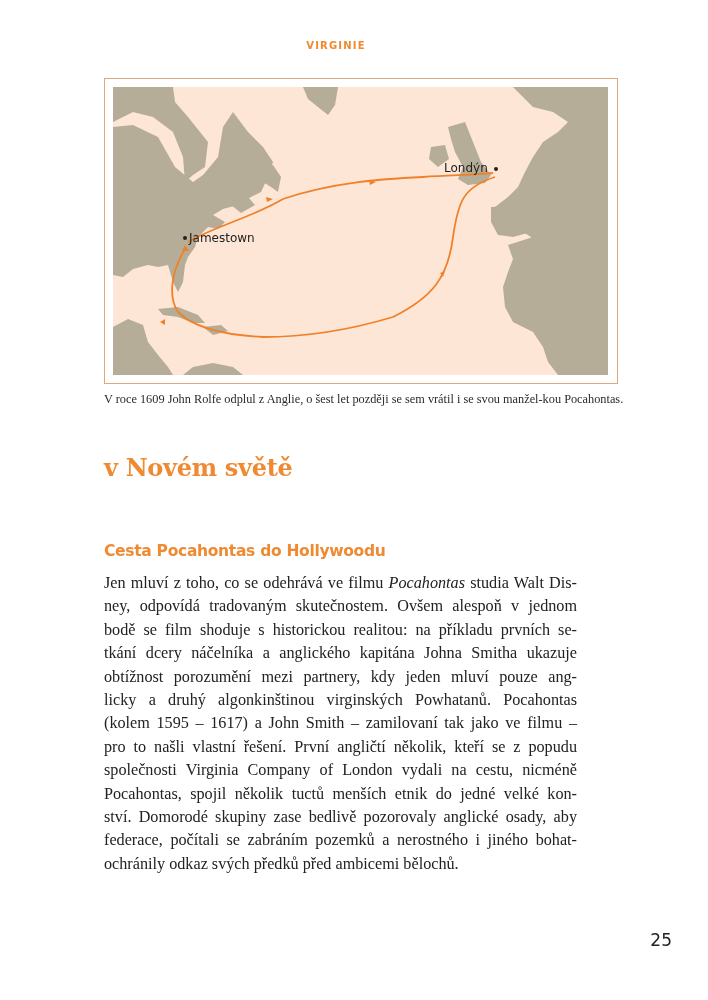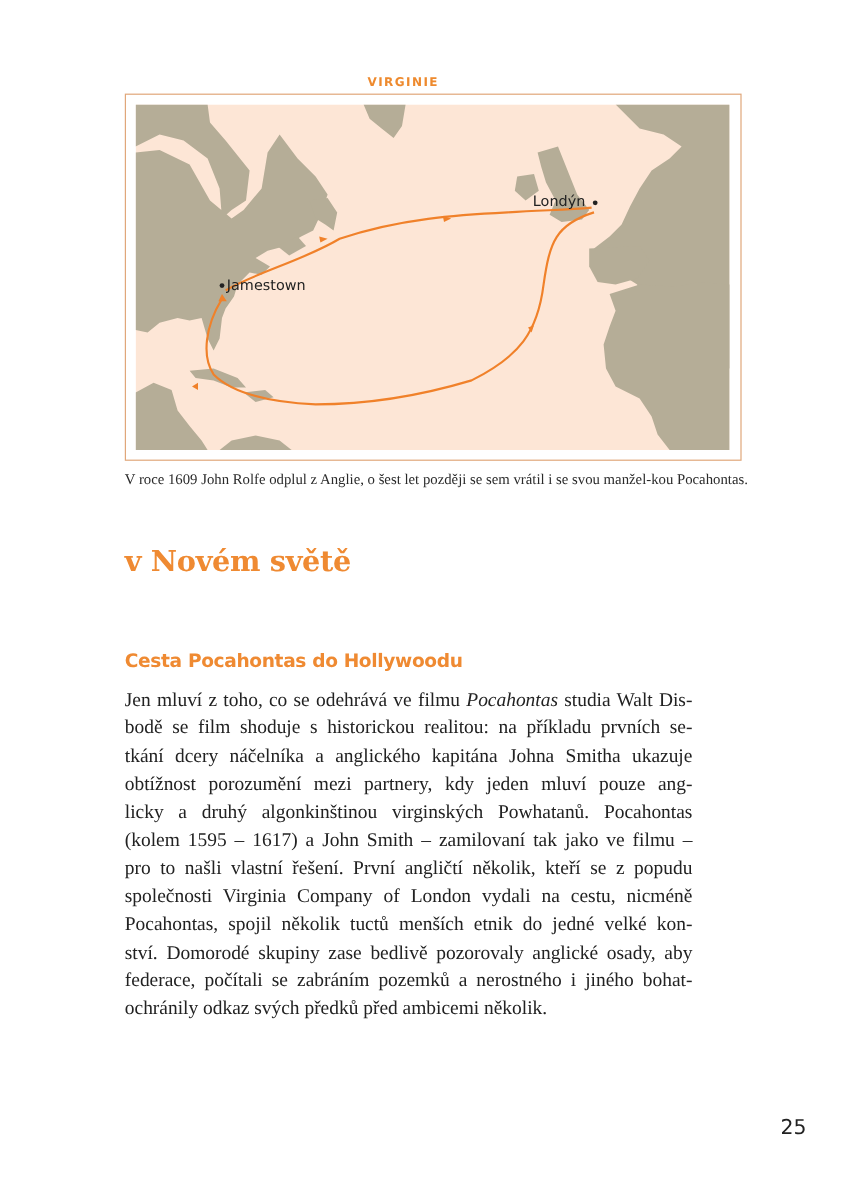--- a/index.html
+++ b/index.html
@@ -1,20 +1,20 @@
 <!DOCTYPE html>
 <html><head>
   <meta charset="utf-8">
   <style>
     html, body { margin: 0; padding: 0; background: #ffffff; }
     body { width: 708px; height: 1000px; position: relative; overflow: hidden; }
     .running-head {
       position: absolute; top: 40px; left: 0; width: 672px; text-align: center;
       font-family: "DejaVu Sans", sans-serif; font-weight: bold; font-size: 10px;
-      letter-spacing: 1.2px; color: #ee8a2e; margin-top: 24px;
+      letter-spacing: 1.2px; color: #ee8a2e;
     }
     .map-frame {
       position: absolute; left: 104px; top: 78px; width: 514px; height: 306px;
       border: 1.5px solid #e0a77a; box-sizing: border-box; background: #fff;
     }
     .map-svg { position: absolute; left: 8px; top: 8px; width: 495px; height: 288px; }
     .caption {
       position: absolute; left: 104px; top: 391px; width: 520px;
       font-family: Liberation Serif, serif; font-size: 12.3px; line-height: 17px; color: #2a2a2a;
     }
@@ -96,26 +96,27 @@
 <div class="caption">V roce 1609 John Rolfe odplul z Anglie, o šest let později se sem vrátil i se svou manžel-kou Pocahontas.</div>
 
 <div class="chapter-title">
   <div>v Novém světě</div>
 </div>
 
 <div class="section-title">Cesta Pocahontas do Hollywoodu</div>
 
 <div class="body-text">
   <span class="line"><span>Jen mluví z toho, co se odehrává ve filmu </span><em>Pocahontas</em><span> studia Walt Dis-</span></span>
+  <span class="line">ney, odpovídá tradovaným skutečnostem. Ovšem alespoň v jednom</span>
   <span class="line">bodě se film shoduje s historickou realitou: na příkladu prvních se-</span>
   <span class="line">tkání dcery náčelníka a anglického kapitána Johna Smitha ukazuje</span>
   <span class="line">obtížnost porozumění mezi partnery, kdy jeden mluví pouze ang-</span>
   <span class="line">licky a druhý algonkinštinou virginských Powhatanů. Pocahontas</span>
   <span class="line">(kolem 1595 – 1617) a John Smith – zamilovaní tak jako ve filmu –</span>
   <span class="line">pro to našli vlastní řešení. První angličtí několik, kteří se z popudu</span>
   <span class="line">společnosti Virginia Company of London vydali na cestu, nicméně</span>
   <span class="line">Pocahontas, spojil několik tuctů menších etnik do jedné velké kon-</span>
   <span class="line">ství. Domorodé skupiny zase bedlivě pozorovaly anglické osady, aby</span>
   <span class="line">federace, počítali se zabráním pozemků a nerostného i jiného bohat-</span>
-  <span class="line last">ochránily odkaz svých předků před ambicemi několik.</span>
+  <span class="line last">ochránily odkaz svých předků před ambicemi bělochů.</span>
 </div>
 
 <div class="page-number">25</div>
 
 </body></html>

